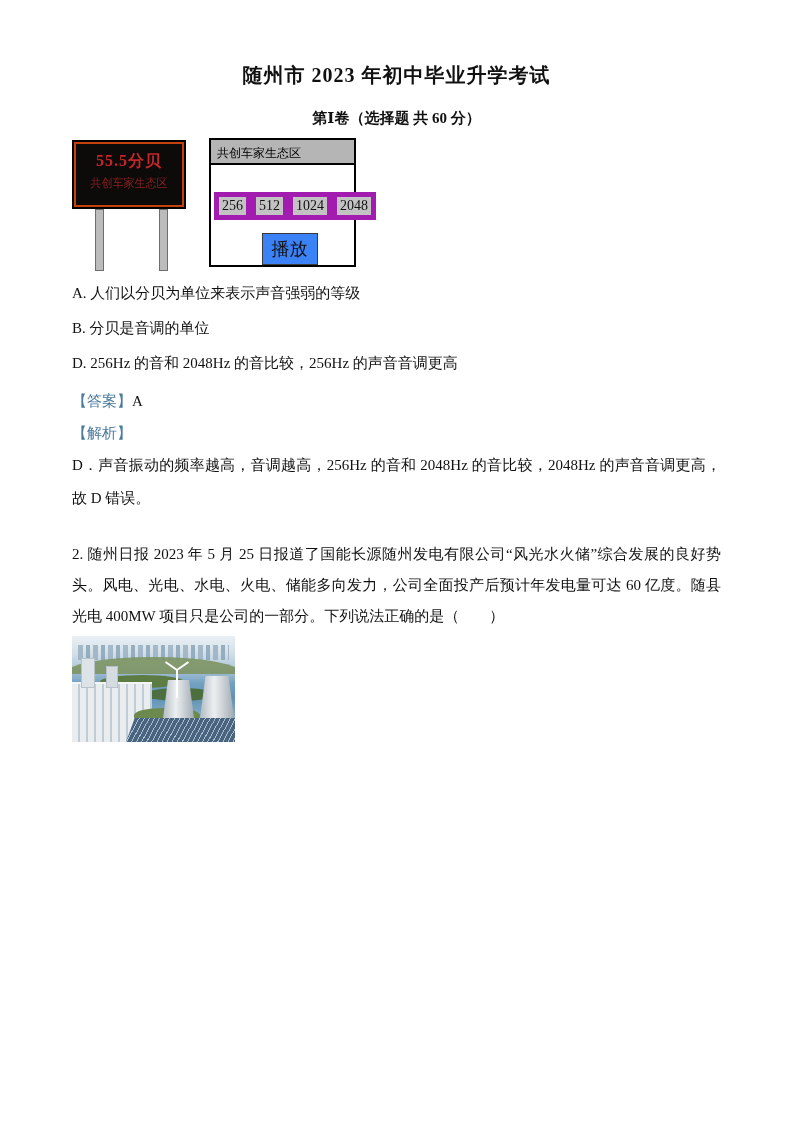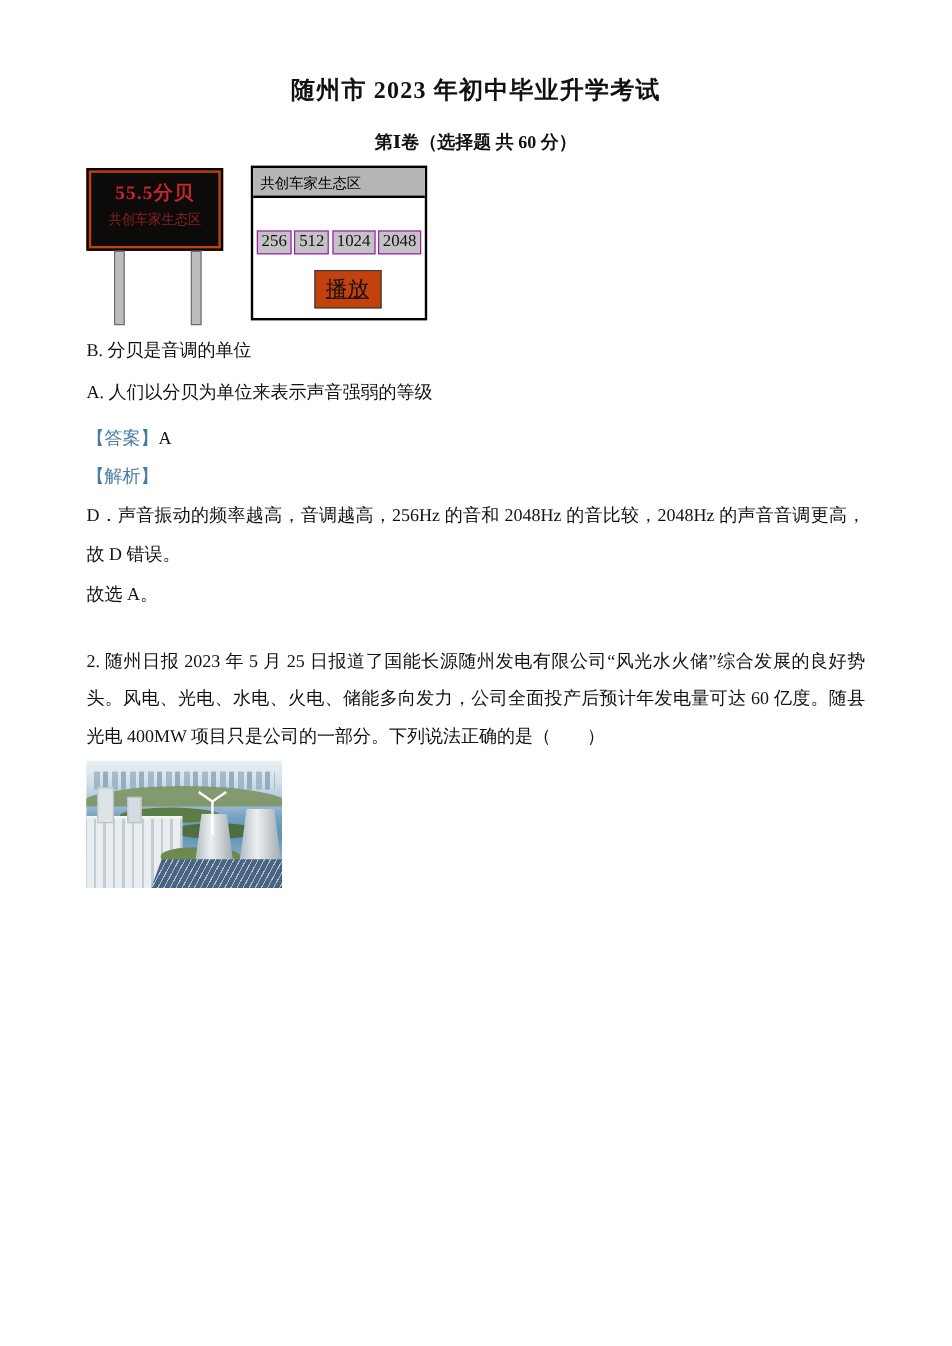--- a/index.html
+++ b/index.html
@@ -30,25 +30,25 @@
   .sign-screen { width:100%; height:100%; background:#0d0a0a; text-align:center; overflow:hidden; }
   .sign-line1  { color:#c5262c; font-size:16px; font-weight:bold; margin-top:7px; letter-spacing:1px; }
   .sign-line2  { color:#8a2020; font-size:12px; white-space:nowrap; margin-top:3px; transform:scaleX(.92); }
   .leg { position:absolute; top:71px; width:9px; height:62px; background:#bcbcbc; border:1px solid #6e6e6e; }
   .leg-l { left:23px; } .leg-r { left:87px; }
 
   .phone-figure { width:147px; height:129px; border:2px solid #000; background:#fff; margin-left:23px; flex:0 0 auto; }
   .phone-header { height:25px; background:#b5b5b5; border-bottom:2px solid #000;
                   font-size:12px; padding:5px 0 0 6px; color:#000; }
   .freq-row { display:flex; justify-content:space-between; padding:0 3px; margin-top:27px; }
-  .freq-btn { background:#c3c3c3; border:1px solid #a21caf; font-size:14px; line-height:18px;
+  .freq-btn { background:#c3c3c3; border:5px solid #a21caf; font-size:14px; line-height:18px;
               padding:0 3px; text-align:center; }
   .play-wrap { text-align:center; margin-top:13px; }
-  .play-btn  { display:inline-block; background:#c2410c; border:1px solid #3a3a3a;
-               font-size:18px; line-height:26px; padding:2px 9px; margin-left:14px;text-decoration:underline; }
+  .play-btn  { display:inline-block; background:#3b82f6; border:1px solid #3a3a3a;
+               font-size:18px; line-height:26px; padding:2px 9px; margin-left:14px; }
 
   
   .photo { position:relative; width:163px; height:106px; margin-top:4px; overflow:hidden;
            background:linear-gradient(180deg,#eaf0f4 0%,#d3e0ea 16%,#b2cadc 30%,#76a2c2 44%,#5e92b6 58%,#79a4c1 70%,#88b0c9 78%); }
   .ph-city   { position:absolute; top:9px; left:6px; right:6px; height:15px; opacity:.75;
                background:repeating-linear-gradient(90deg,#93aabc 0 5px,rgba(0,0,0,0) 5px 8px,#7f9cb1 8px 12px,rgba(0,0,0,0) 12px 15px); }
   .ph-hills  { position:absolute; top:21px; left:-8px; right:-8px; height:17px; background:#7d9363;
                border-radius:50% 50% 0 0 / 100% 100% 0 0; opacity:.9; }
   .ph-island { position:absolute; top:39px; left:28px; width:84px; height:13px; background:#5d7c44; border-radius:50%; }
   .ph-island2{ position:absolute; top:52px; left:72px; width:72px; height:13px; background:#4d6e3e; border-radius:50%; }
@@ -101,29 +101,29 @@
         <span class="freq-btn">512</span>
         <span class="freq-btn">1024</span>
         <span class="freq-btn">2048</span>
       </div>
       <div class="play-wrap">
         <span class="play-btn">播放</span>
       </div>
     </div>
   </div>
 
+  <p class="option">A. 人们以分贝为单位来表示声音强弱的等级</p>
   <p class="option">B. 分贝是音调的单位</p>
-  <p class="option">A. 人们以分贝为单位来表示声音强弱的等级</p>
+  <p class="option">D. 256Hz 的音和 2048Hz 的音比较，256Hz 的声音音调更高</p>
 
   <p class="meta" style="margin-top:4px;"><span class="blue">【答案】</span><span>A</span></p>
 
   <p class="meta"><span class="blue">【解析】</span></p>
 
   <p class="detail">D．声音振动的频率越高，音调越高，256Hz 的音和 2048Hz 的音比较，2048Hz 的声音音调更高，故 D 错误。</p>
-  <p class="detail">故选 A。</p>
 
   <p class="stem q2stem">2. 随州日报 2023 年 5 月 25 日报道了国能长源随州发电有限公司“风光水火储”综合发展的良好势头。风电、光电、水电、火电、储能多向发力，公司全面投产后预计年发电量可达 60 亿度。随县光电 400MW 项目只是公司的一部分。下列说法正确的是（　　）</p>
 
   <div class="photo">
     <div class="ph-city"></div>
     <div class="ph-hills"></div>
     <div class="ph-island"></div>
     <div class="ph-island2"></div>
     <div class="ph-plant"></div>
     <div class="ph-ptower"></div>

